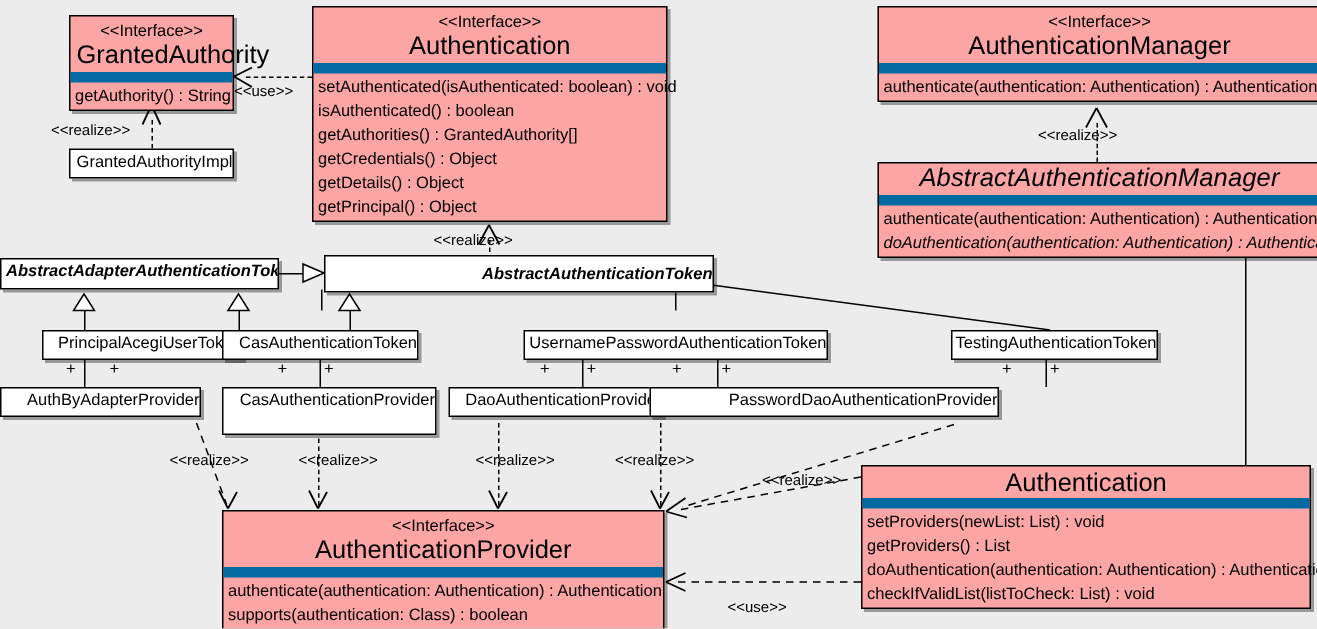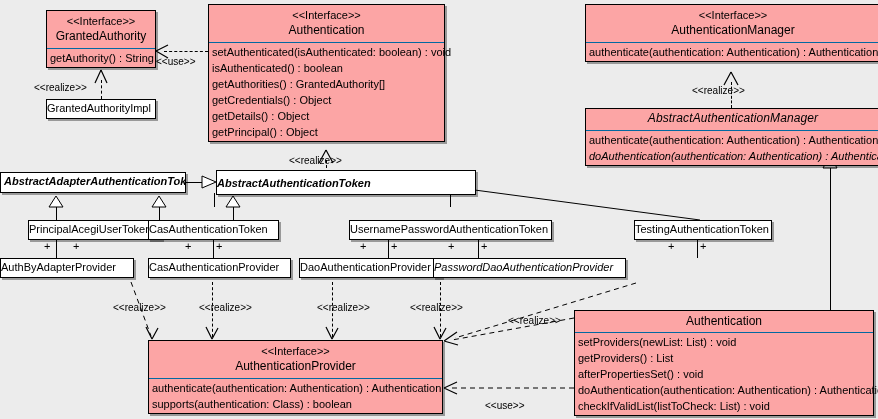--- a/index.html
+++ b/index.html
@@ -31,27 +31,27 @@
     line-height: 15px;
   }
   .stereo {
     display: block;
     font-size: 11px;
     color: #000;
     white-space: nowrap;
   }
   .cls-name {
     display: block;
-    font-size: 12px;
+    font-size: 17px;
     color: #000;
     white-space: nowrap;
   }
   .cls-name.abstract { font-style: italic; font-weight: 400; letter-spacing: .1px; }
   .uml-members {
-    border-top: 1px solid #0369a1;
+    border-top: 7px solid #0369a1;
     padding: 1px 0 1px 0;
   }
   .member {
     display: block;
     font-size: 11px;
     line-height: 16px;
     padding: 0 2px 0 3px;
     white-space: nowrap;
     overflow: visible;
   }
@@ -59,21 +59,21 @@
 
   
   .uml-simple {
     position: absolute;
     box-sizing: border-box;
     background: #fff;
     border: 1px solid #000;
     box-shadow: 2px 2px 0 rgba(0,0,0,0.35);
     font-size: 11px;
     line-height: 17px;
-    text-align: left;
+    text-align: right;
     white-space: nowrap;
     z-index: 5;
     overflow: hidden;
   }
   .uml-simple.abstract { font-style: italic; font-weight: 600; }
   .uml-simple.lefttext { text-align: left; padding-left: 3px; }
 
   
   .ln {
     position: absolute;
@@ -274,27 +274,27 @@
   <div class="uml-simple" style="left:349px; top:220px; width:203px; height:20px;">
     <span>UsernamePasswordAuthenticationToken</span>
   </div>
   <div class="uml-simple" style="left:634px; top:220px; width:138px; height:20px;">
     <span>TestingAuthenticationToken</span>
   </div>
 
   <div class="uml-simple" style="left:0px; top:258px; width:134px; height:20px;">
     <span>AuthByAdapterProvider</span>
   </div>
-  <div class="uml-simple" style="left:148px; top:258px; width:143px; height:20px;">
+  <div class="uml-simple" style="left:148px; top:258px; width:143px; height:32px;">
     <span>CasAuthenticationProvider</span>
   </div>
   <div class="uml-simple" style="left:299px; top:258px; width:143px; height:20px;">
     <span>DaoAuthenticationProvider</span>
   </div>
-  <div class="uml-simple" style="left:433px; top:258px; width:193px; height:20px;font-style:italic;">
+  <div class="uml-simple" style="left:433px; top:258px; width:233px; height:20px;">
     <span>PasswordDaoAuthenticationProvider</span>
   </div>
 
   <div class="uml-box" style="left:148px; top:340px; width:295px;">
     <div class="uml-head">
       <span class="stereo">&lt;&lt;Interface&gt;&gt;</span>
       <span class="cls-name">AuthenticationProvider</span>
     </div>
     <div class="uml-members">
       <span class="member">authenticate(authentication: Authentication) : Authentication</span>
@@ -302,19 +302,18 @@
     </div>
   </div>
 
   <div class="uml-box" style="left:574px; top:310px; width:300px;">
     <div class="uml-head" style="padding-top:3px; padding-bottom:3px;">
       <span class="cls-name">Authentication</span>
     </div>
     <div class="uml-members">
       <span class="member">setProviders(newList: List) : void</span>
       <span class="member">getProviders() : List</span>
-      <span class="member">afterPropertiesSet() : void</span>
       <span class="member">doAuthentication(authentication: Authentication) : Authentication</span>
       <span class="member">checkIfValidList(listToCheck: List) : void</span>
     </div>
   </div>
 
 </div>
 
 </body></html>

